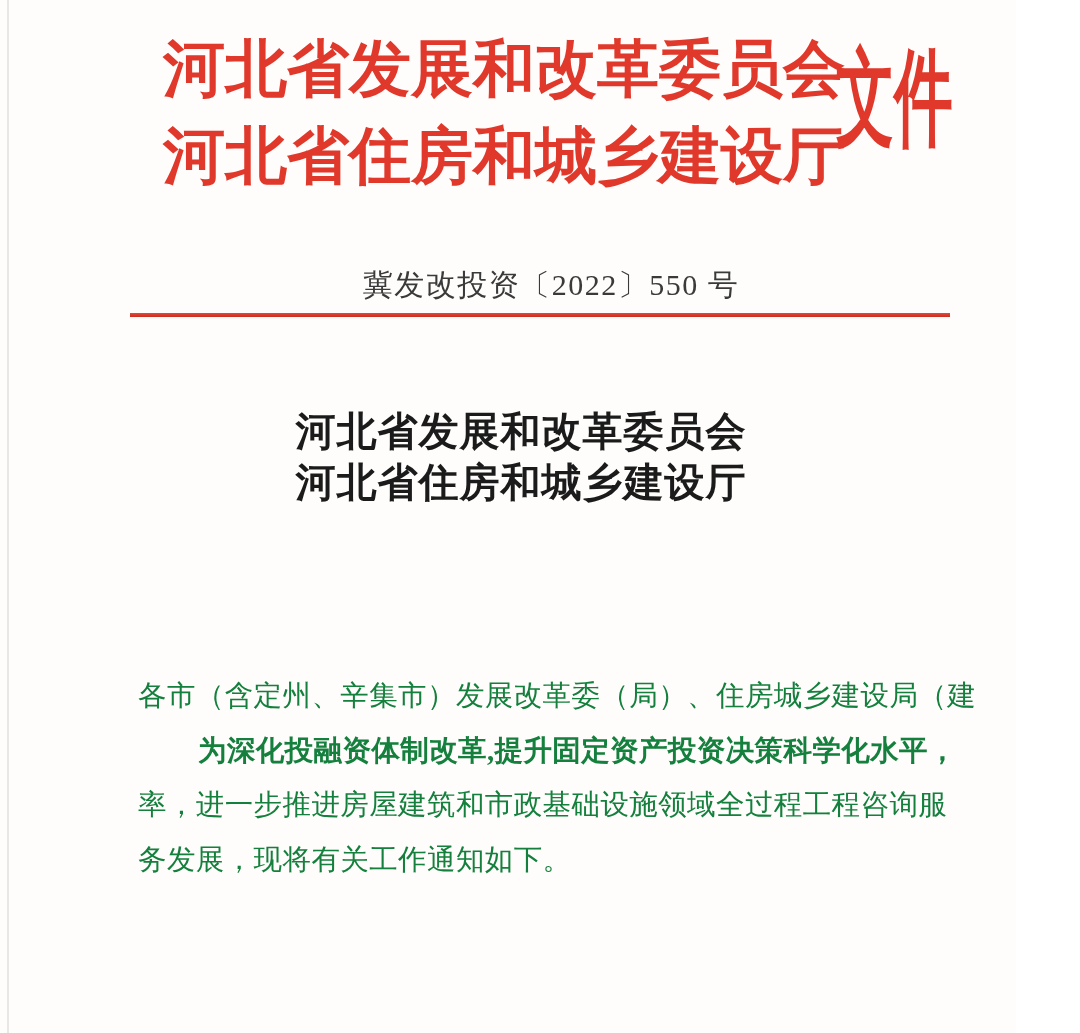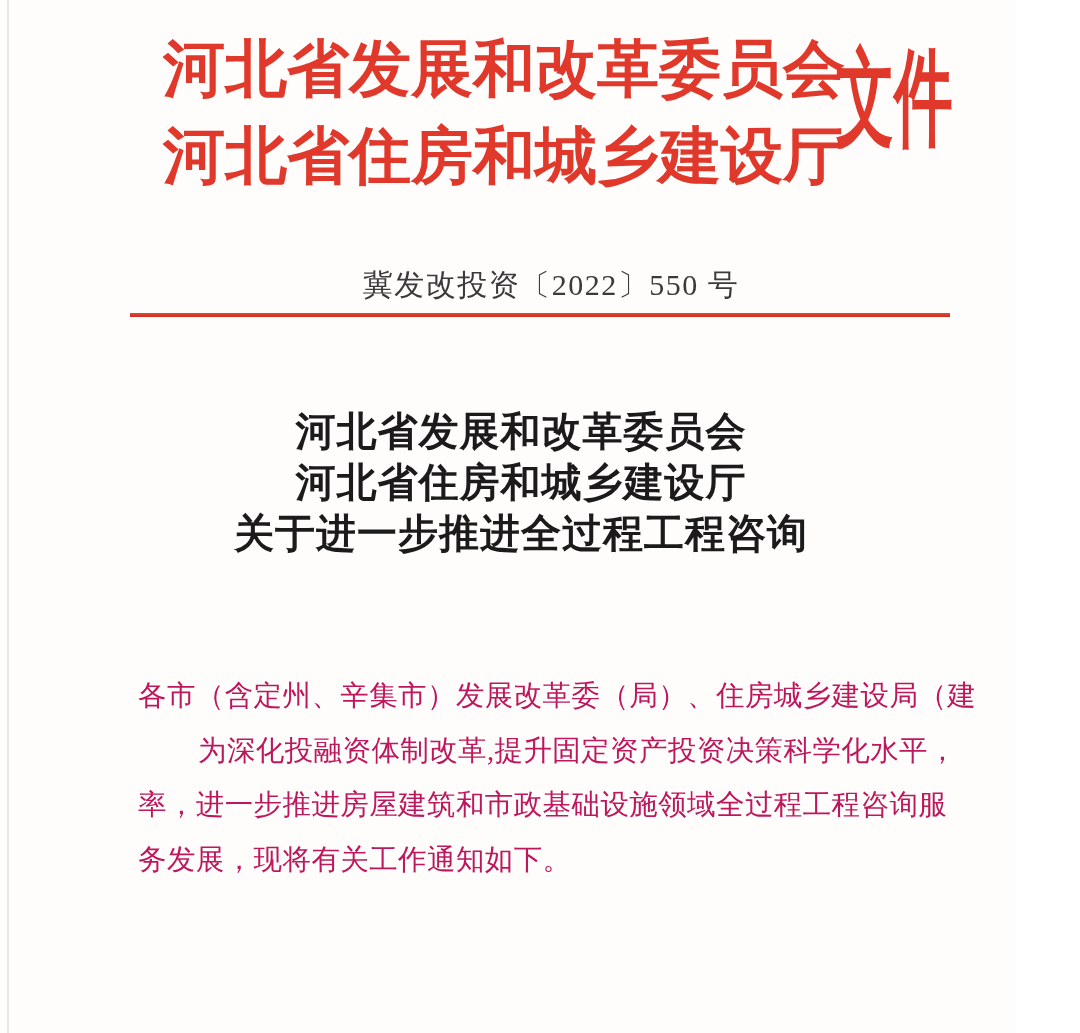--- a/index.html
+++ b/index.html
@@ -79,46 +79,45 @@
   }
   
   .body-block {
     position: absolute;
     left: 138px; top: 669px;
     width: 830px;
   }
   .body-line {
     font-size: 28.5px;
     line-height: 54.5px;
-    color: #be185d;
+    color: #15803d;
     letter-spacing: 0.4px;
     white-space: nowrap;
   }
-  .indent-2 { padding-left: 60px; }
+  .indent-2 { padding-left: 60px; font-weight: bold; }
 </style>
 </head>
 <body>
 
 <div class="page">
   <div class="scan-edge"></div>
 
   <div class="letterhead">
     <div class="agency-line">河北省发展和改革委员会</div>
     <div class="agency-line">河北省住房和城乡建设厅</div>
   </div>
   <div class="doc-type">文件</div>
 
   <div class="doc-number">冀发改投资〔2022〕550 号</div>
 
   <div class="red-rule"></div>
 
   <div class="title-block">
     <div class="title-line">河北省发展和改革委员会</div>
     <div class="title-line">河北省住房和城乡建设厅</div>
-    <div class="title-line">关于进一步推进全过程工程咨询</div>
   </div>
 
   <div class="body-block">
     <div class="body-line">各市（含定州、辛集市）发展改革委（局）、住房城乡建设局（建</div>
 
     <div class="body-line indent-2">为深化投融资体制改革,提升固定资产投资决策科学化水平，</div>
     <div class="body-line">率，进一步推进房屋建筑和市政基础设施领域全过程工程咨询服</div>
     <div class="body-line">务发展，现将有关工作通知如下。</div>
   </div>
 </div>

